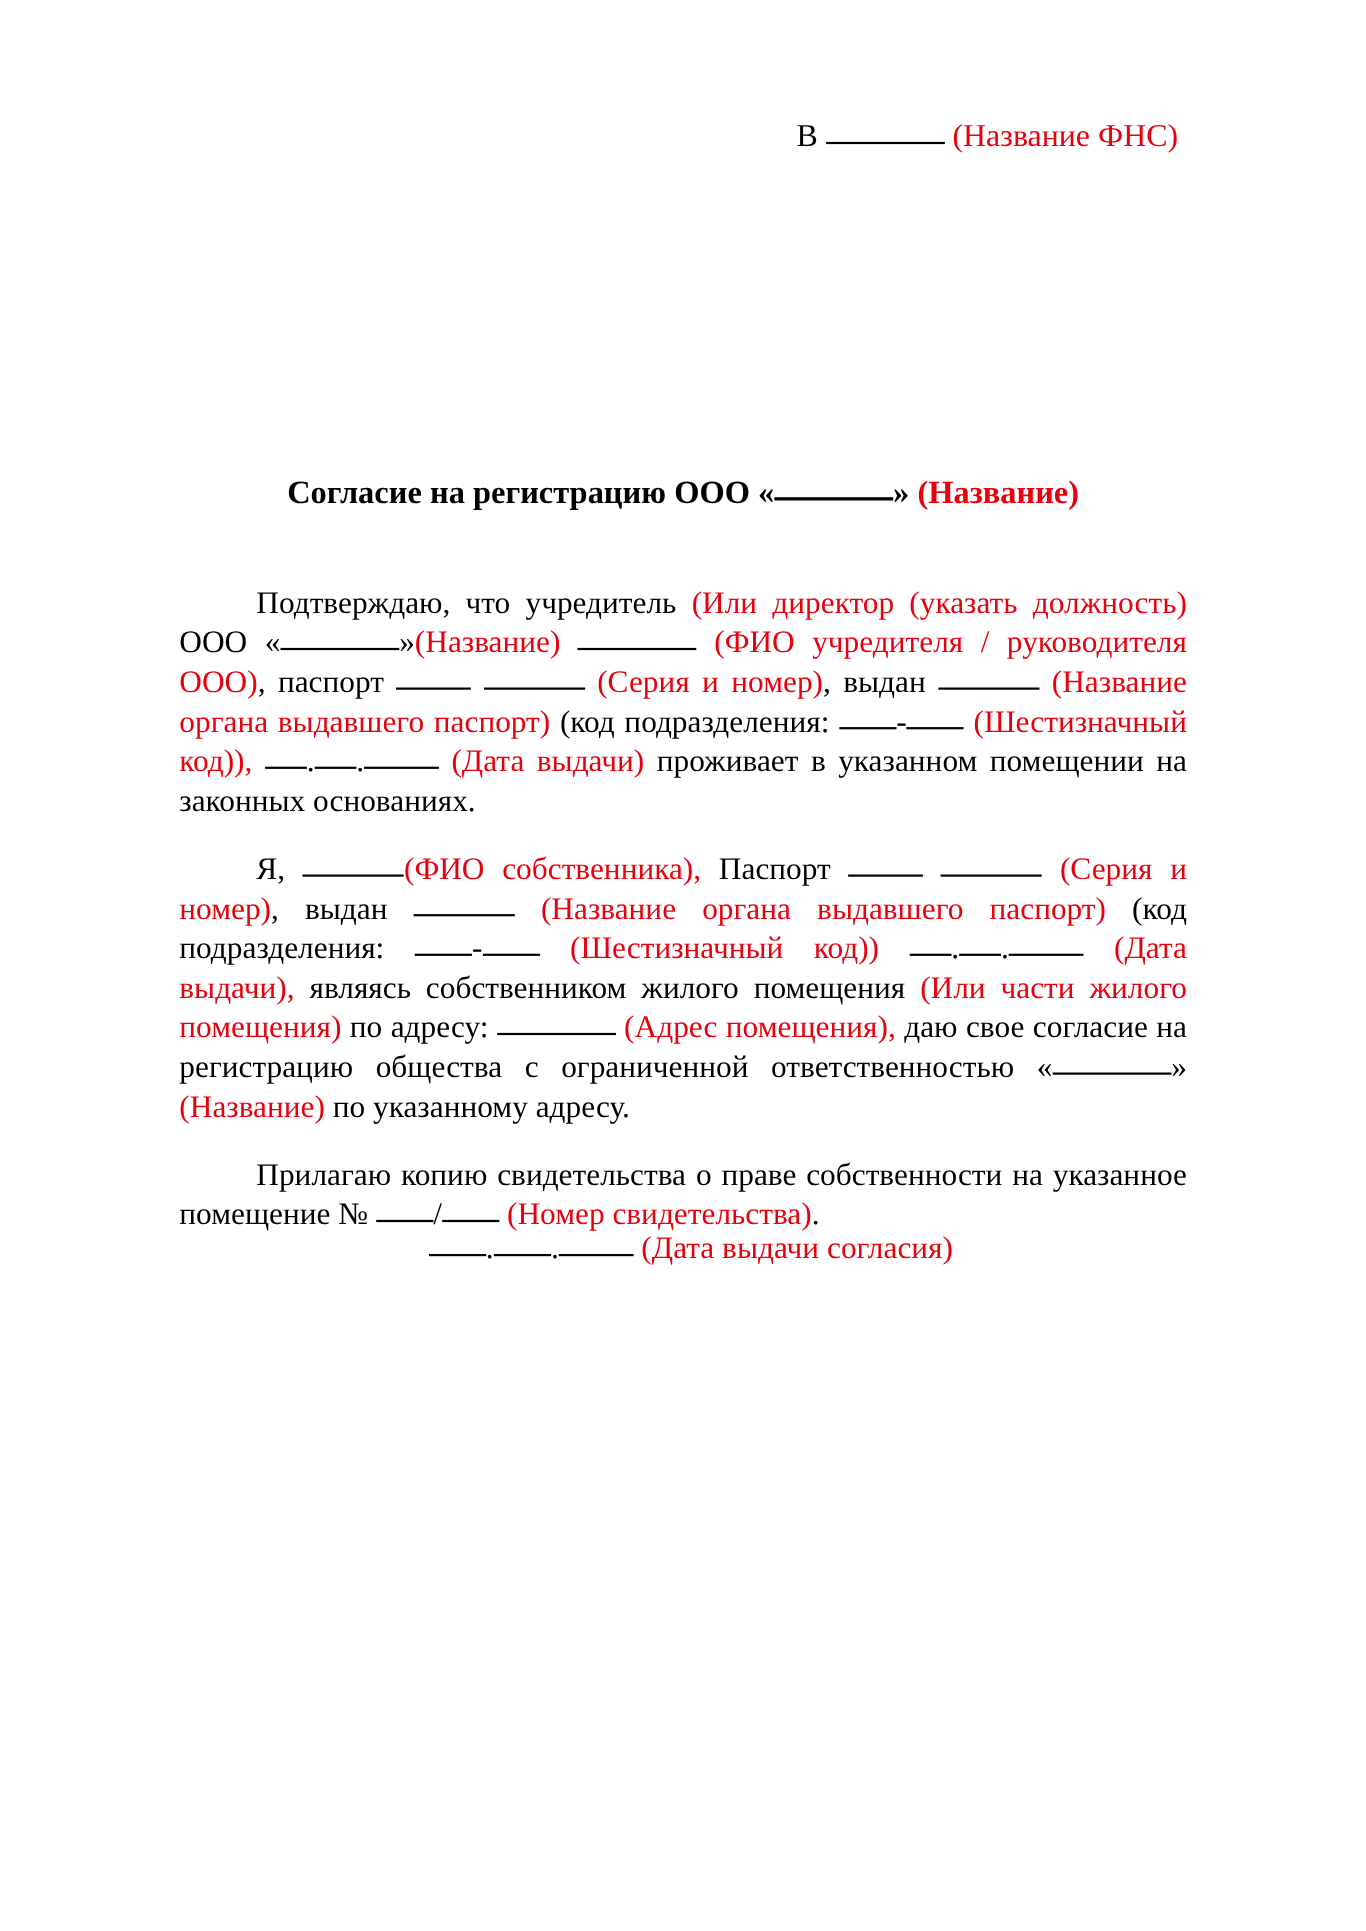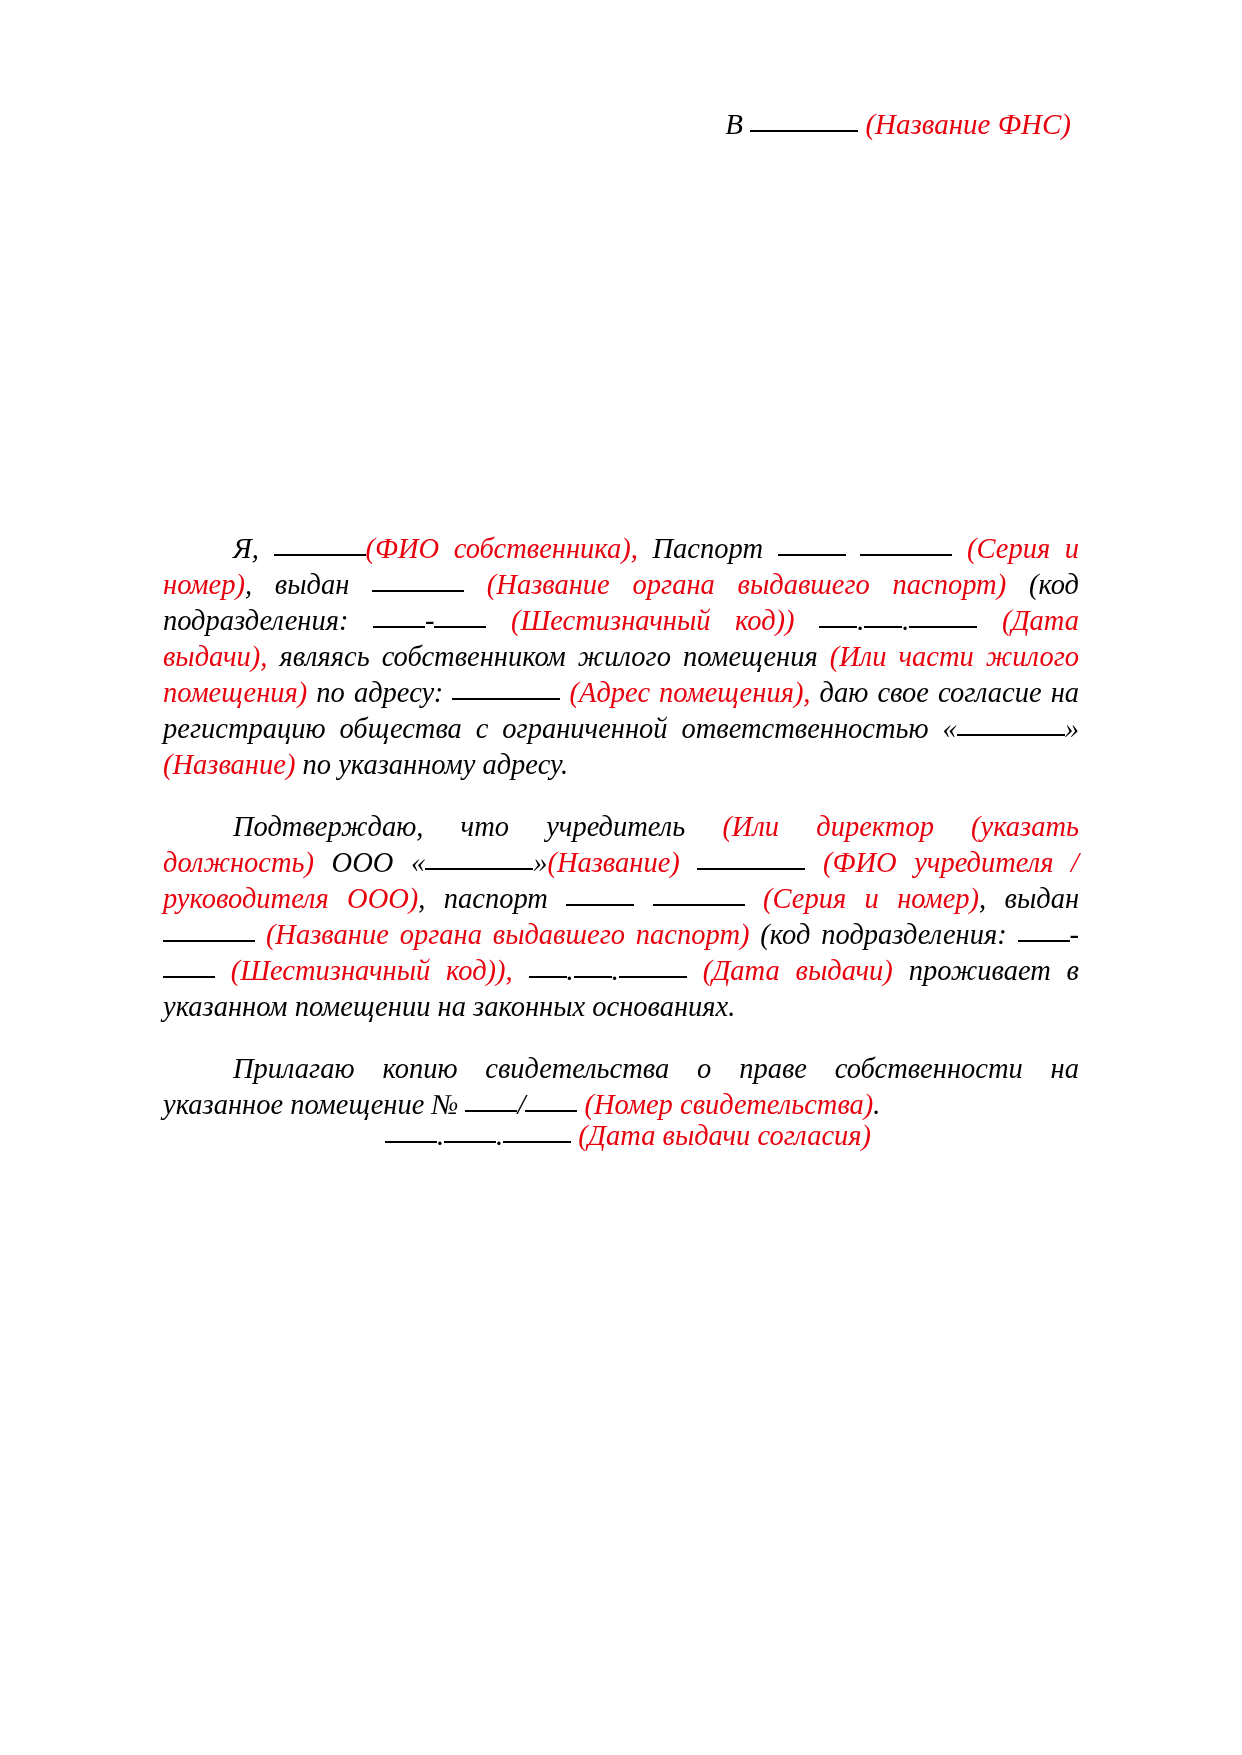--- a/index.html
+++ b/index.html
@@ -12,21 +12,20 @@
     color: #000000;
   }
   .page {
     position: relative;
     width: 1242px;
     height: 1755px;
     background: #ffffff;
     box-sizing: border-box;
     padding: 96px 163px 0 163px;
     overflow: hidden;
-    font-style: italic;
   }
   .red { color: #e8000d; }
   .blank {
     display: inline-block;
     border-bottom: 2.5px solid #000;
     vertical-align: baseline;
     position: relative;
     top: -2px;
   }
   .b-xs { width: 38px; }
@@ -102,22 +101,43 @@
     <span class="hline">
       <span>В</span>
       <span class="blank b-xl"></span>
       <span class="red">(Название ФНС)</span>
     </span>
 
 
 
   </div>
 
+  <h1 class="doc-title"><span>Согласие на регистрацию ООО «</span><span class="blank b-xl"></span><span>»</span>
+    <span class="red">(Название)</span>
+  </h1>
 
   <div class="body-block">
+
+    <p class="para"><span>Подтверждаю, что учредитель</span>
+      <span class="red">(Или директор (указать должность)</span>
+      <span>ООО «</span><span class="blank b-xl"></span><span>»</span><span class="red">(Название)</span>
+      <span class="blank b-xl"></span>
+      <span class="red">(ФИО учредителя / руководителя ООО)</span><span>, паспорт</span>
+      <span class="blank b-md"></span>
+      <span class="blank b-lg"></span>
+      <span class="red">(Серия и номер)</span><span>, выдан</span>
+      <span class="blank b-lg"></span>
+      <span class="red">(Название органа выдавшего паспорт)</span>
+      <span>(код подразделения:</span>
+      <span class="blank b-sm"></span><span>-</span><span class="blank b-sm"></span>
+      <span class="red">(Шестизначный код)),</span>
+      <span class="blank b-xs"></span><span>.</span><span class="blank b-xs"></span><span>.</span><span class="blank b-md"></span>
+      <span class="red">(Дата выдачи)</span>
+      <span>проживает в указанном помещении на законных основаниях.</span>
+    </p>
 
     <p class="para"><span>Я,</span>
       <span class="blank b-lg"></span><span class="red">(ФИО собственника),</span>
       <span>Паспорт</span>
       <span class="blank b-md"></span>
       <span class="blank b-lg"></span>
       <span class="red">(Серия и номер)</span><span>, выдан</span>
       <span class="blank b-lg"></span>
       <span class="red">(Название органа выдавшего паспорт)</span>
       <span>(код подразделения:</span>
@@ -128,38 +148,20 @@
       <span>являясь собственником жилого помещения</span>
       <span class="red">(Или части жилого помещения)</span>
       <span>по адресу:</span>
       <span class="blank b-xl"></span>
       <span class="red">(Адрес помещения),</span>
       <span>даю свое согласие на регистрацию общества с ограниченной ответственностью «</span><span class="blank b-xl"></span><span>»</span>
       <span class="red">(Название)</span>
       <span>по указанному адресу.</span>
     </p>
 
-    <p class="para"><span>Подтверждаю, что учредитель</span>
-      <span class="red">(Или директор (указать должность)</span>
-      <span>ООО «</span><span class="blank b-xl"></span><span>»</span><span class="red">(Название)</span>
-      <span class="blank b-xl"></span>
-      <span class="red">(ФИО учредителя / руководителя ООО)</span><span>, паспорт</span>
-      <span class="blank b-md"></span>
-      <span class="blank b-lg"></span>
-      <span class="red">(Серия и номер)</span><span>, выдан</span>
-      <span class="blank b-lg"></span>
-      <span class="red">(Название органа выдавшего паспорт)</span>
-      <span>(код подразделения:</span>
-      <span class="blank b-sm"></span><span>-</span><span class="blank b-sm"></span>
-      <span class="red">(Шестизначный код)),</span>
-      <span class="blank b-xs"></span><span>.</span><span class="blank b-xs"></span><span>.</span><span class="blank b-md"></span>
-      <span class="red">(Дата выдачи)</span>
-      <span>проживает в указанном помещении на законных основаниях.</span>
-    </p>
-
     <p class="para last"><span>Прилагаю копию свидетельства о праве собственности на указанное помещение №</span>
       <span class="blank b-sm"></span><span>/</span><span class="blank b-sm"></span>
       <span class="red">(Номер свидетельства)</span><span>.</span>
     </p>
 
   </div>
 
   <div class="sig">
 
     <span class="sline"><span class="blank b-sm"></span><span>.</span><span class="blank b-sm"></span><span>.</span><span class="blank b-md"></span>

